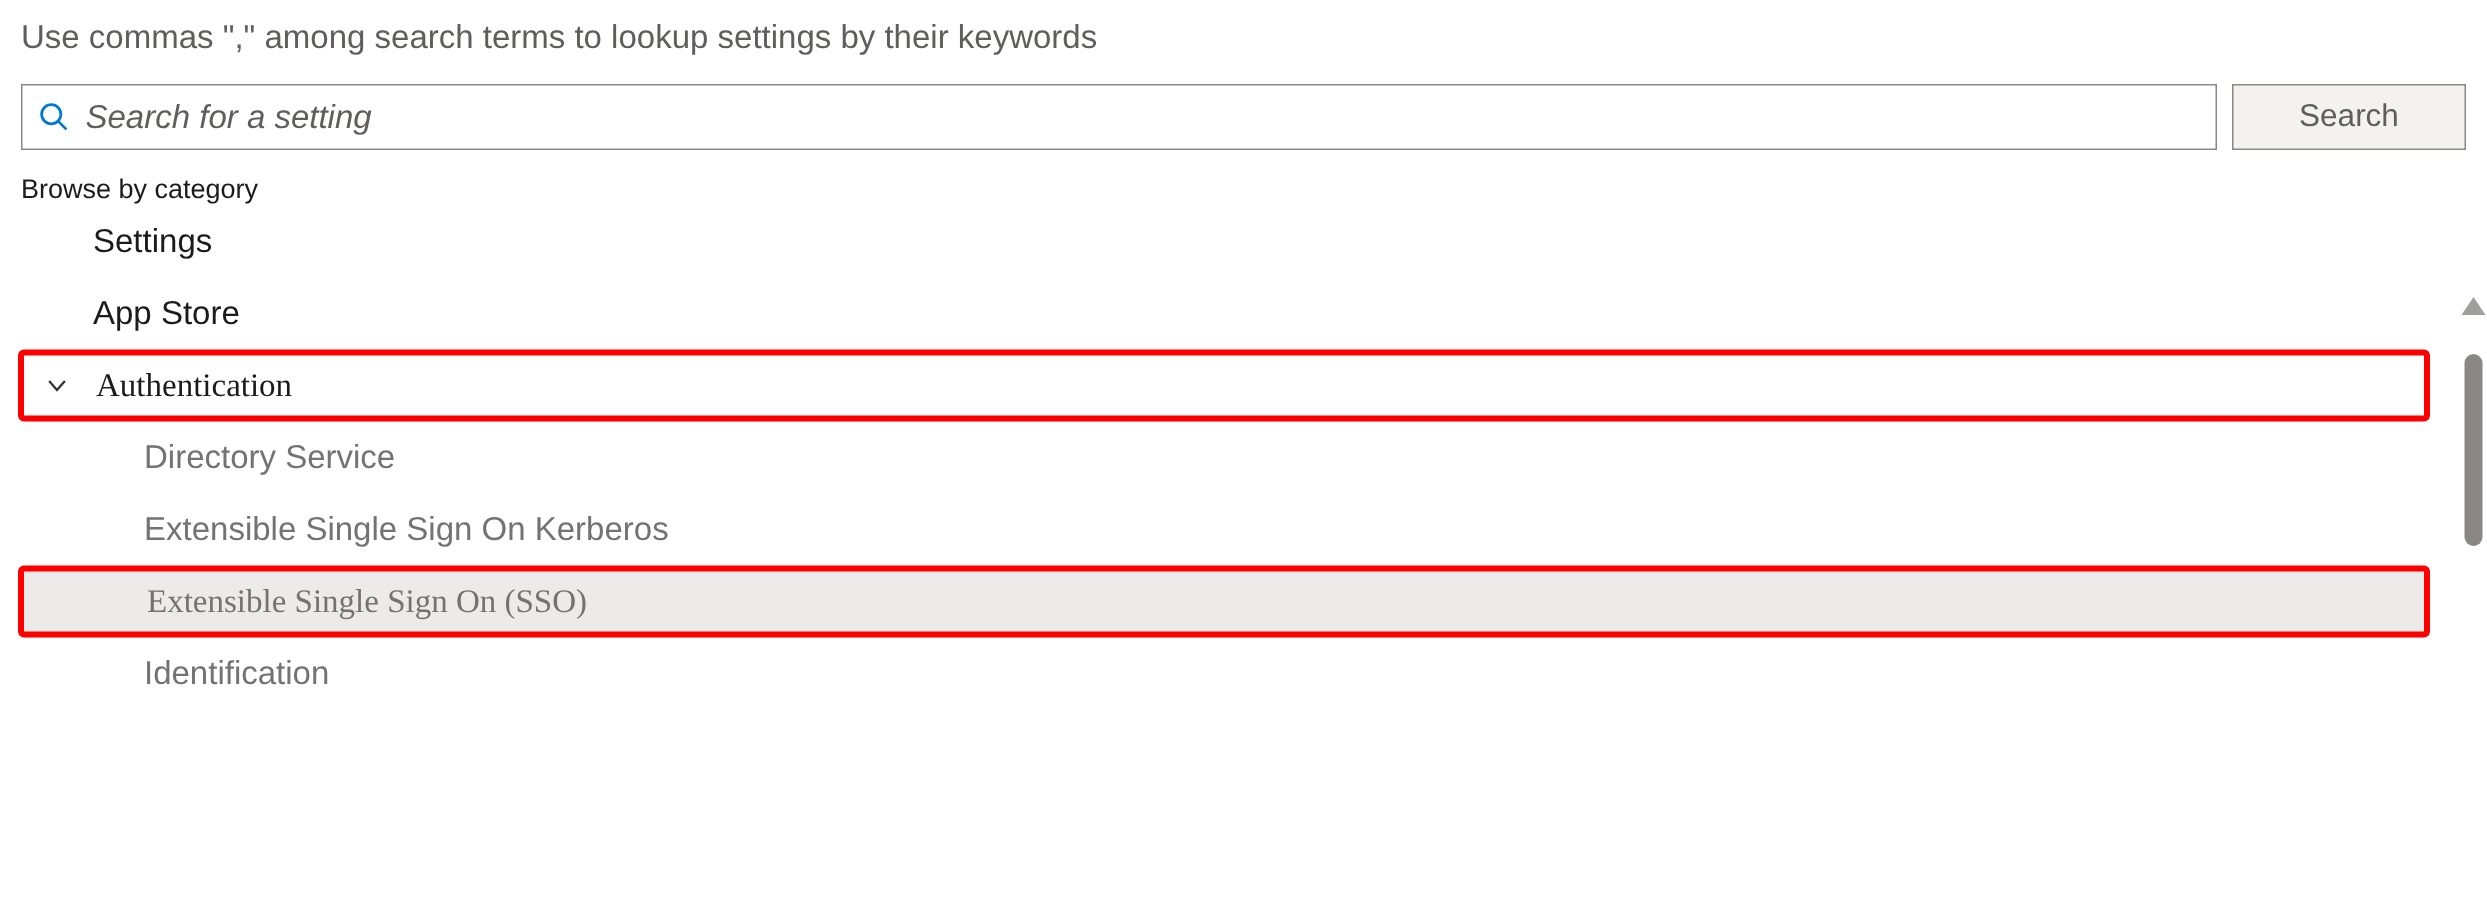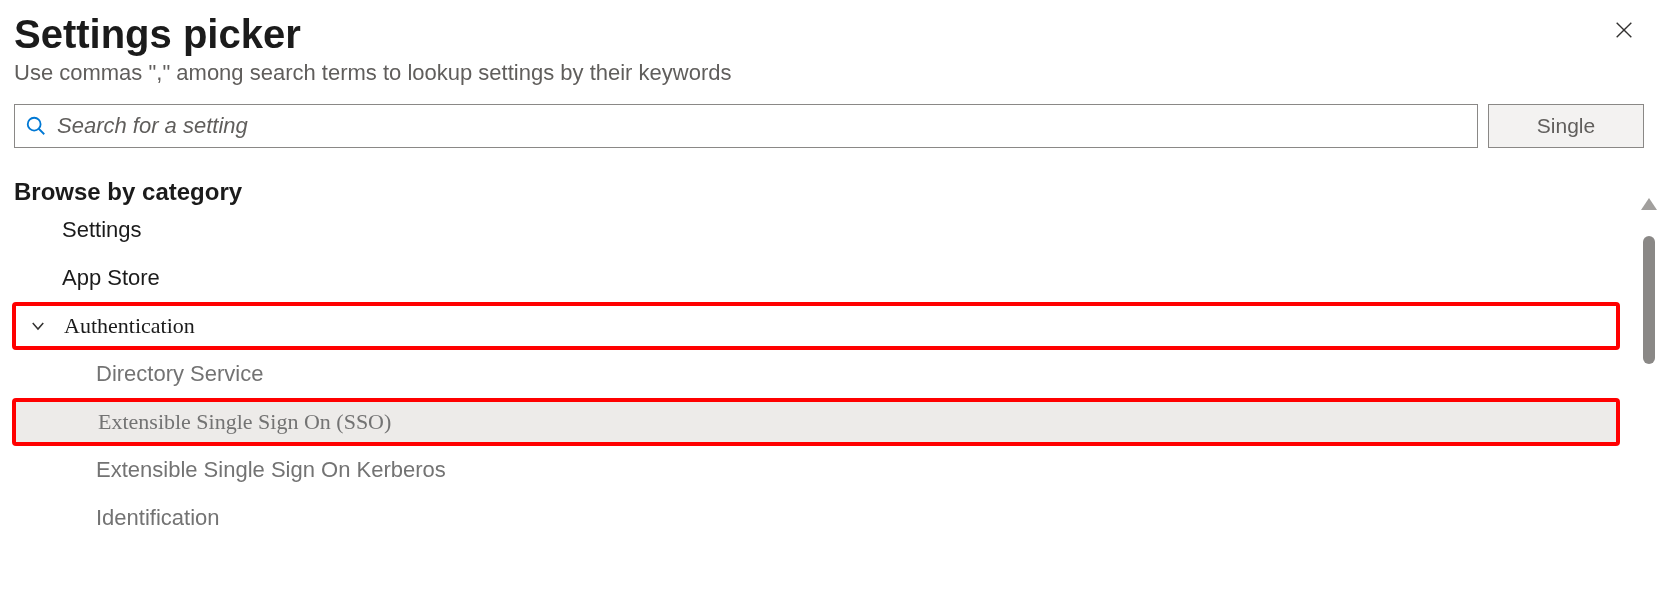--- a/index.html
+++ b/index.html
@@ -85,23 +85,23 @@
     width: 156px;
     height: 44px;
     border: 1px solid #8a8886;
     background: #f3f2f1;
     color: #605e5c;
     font-size: 21px;
     font-family: inherit;
     cursor: pointer;
   }
   .browse-label {
-    font-size: 24px;
-    font-weight: 700;
-    margin-top: 30px;
+    font-size: 18px;
+    font-weight: 400;
+    margin-top: 16px;
   }
   .category-list {
     margin-top: 0;
     position: relative;
   }
   .cat-row {
     display: flex;
     align-items: center;
     height: 48px;
     font-size: 22px;
@@ -169,40 +169,31 @@
   }
   .category-wrap {
     flex: 1;
     padding-right: 26px; 
   }
 </style>
 </head>
 <body>
 
 <div class="container">
-  <div class="header-row">
-    <h1 class="title">Settings picker</h1>
-    <div class="close-btn">
-      <svg viewBox="0 0 24 24" fill="none" stroke="currentColor" stroke-width="1.5">
-        <line x1="4" y1="4" x2="20" y2="20"></line>
-        <line x1="20" y1="4" x2="4" y2="20"></line>
-      </svg>
-    </div>
-  </div>
   <div class="subtitle">Use commas "," among search terms to lookup settings by their keywords</div>
 
   <div class="search-row">
     <div class="search-box">
       <svg viewBox="0 0 24 24" fill="none" stroke="currentColor" stroke-width="2">
         <circle cx="10" cy="10" r="7"></circle>
         <line x1="21" y1="21" x2="15" y2="15"></line>
       </svg>
       <input class="search-input" type="text" placeholder="Search for a setting" style="">
     </div>
-    <button class="search-button">Single</button>
+    <button class="search-button">Search</button>
   </div>
 
   <div class="browse-label">Browse by category</div>
 
   <div class="content-with-scroll">
     <div class="category-wrap">
       <div class="category-list">
 
         <div class="cat-row">
           <span>Settings</span>
@@ -219,26 +210,26 @@
               <polyline points="5,8 12,16 19,8"></polyline>
             </svg>
           </span>
           <span>Authentication</span>
         </div>
 
         <div class="sub-row">
           <span>Directory Service</span>
         </div>
 
+        <div class="sub-row">
+          <span>Extensible Single Sign On Kerberos</span>
+        </div>
+
         <div class="sub-row selected highlight-red">
           <span>Extensible Single Sign On (SSO)</span>
-        </div>
-
-        <div class="sub-row">
-          <span>Extensible Single Sign On Kerberos</span>
         </div>
 
         <div class="sub-row">
           <span>Identification</span>
         </div>
 
       </div>
     </div>
 
     <div class="scrollbar-area">

